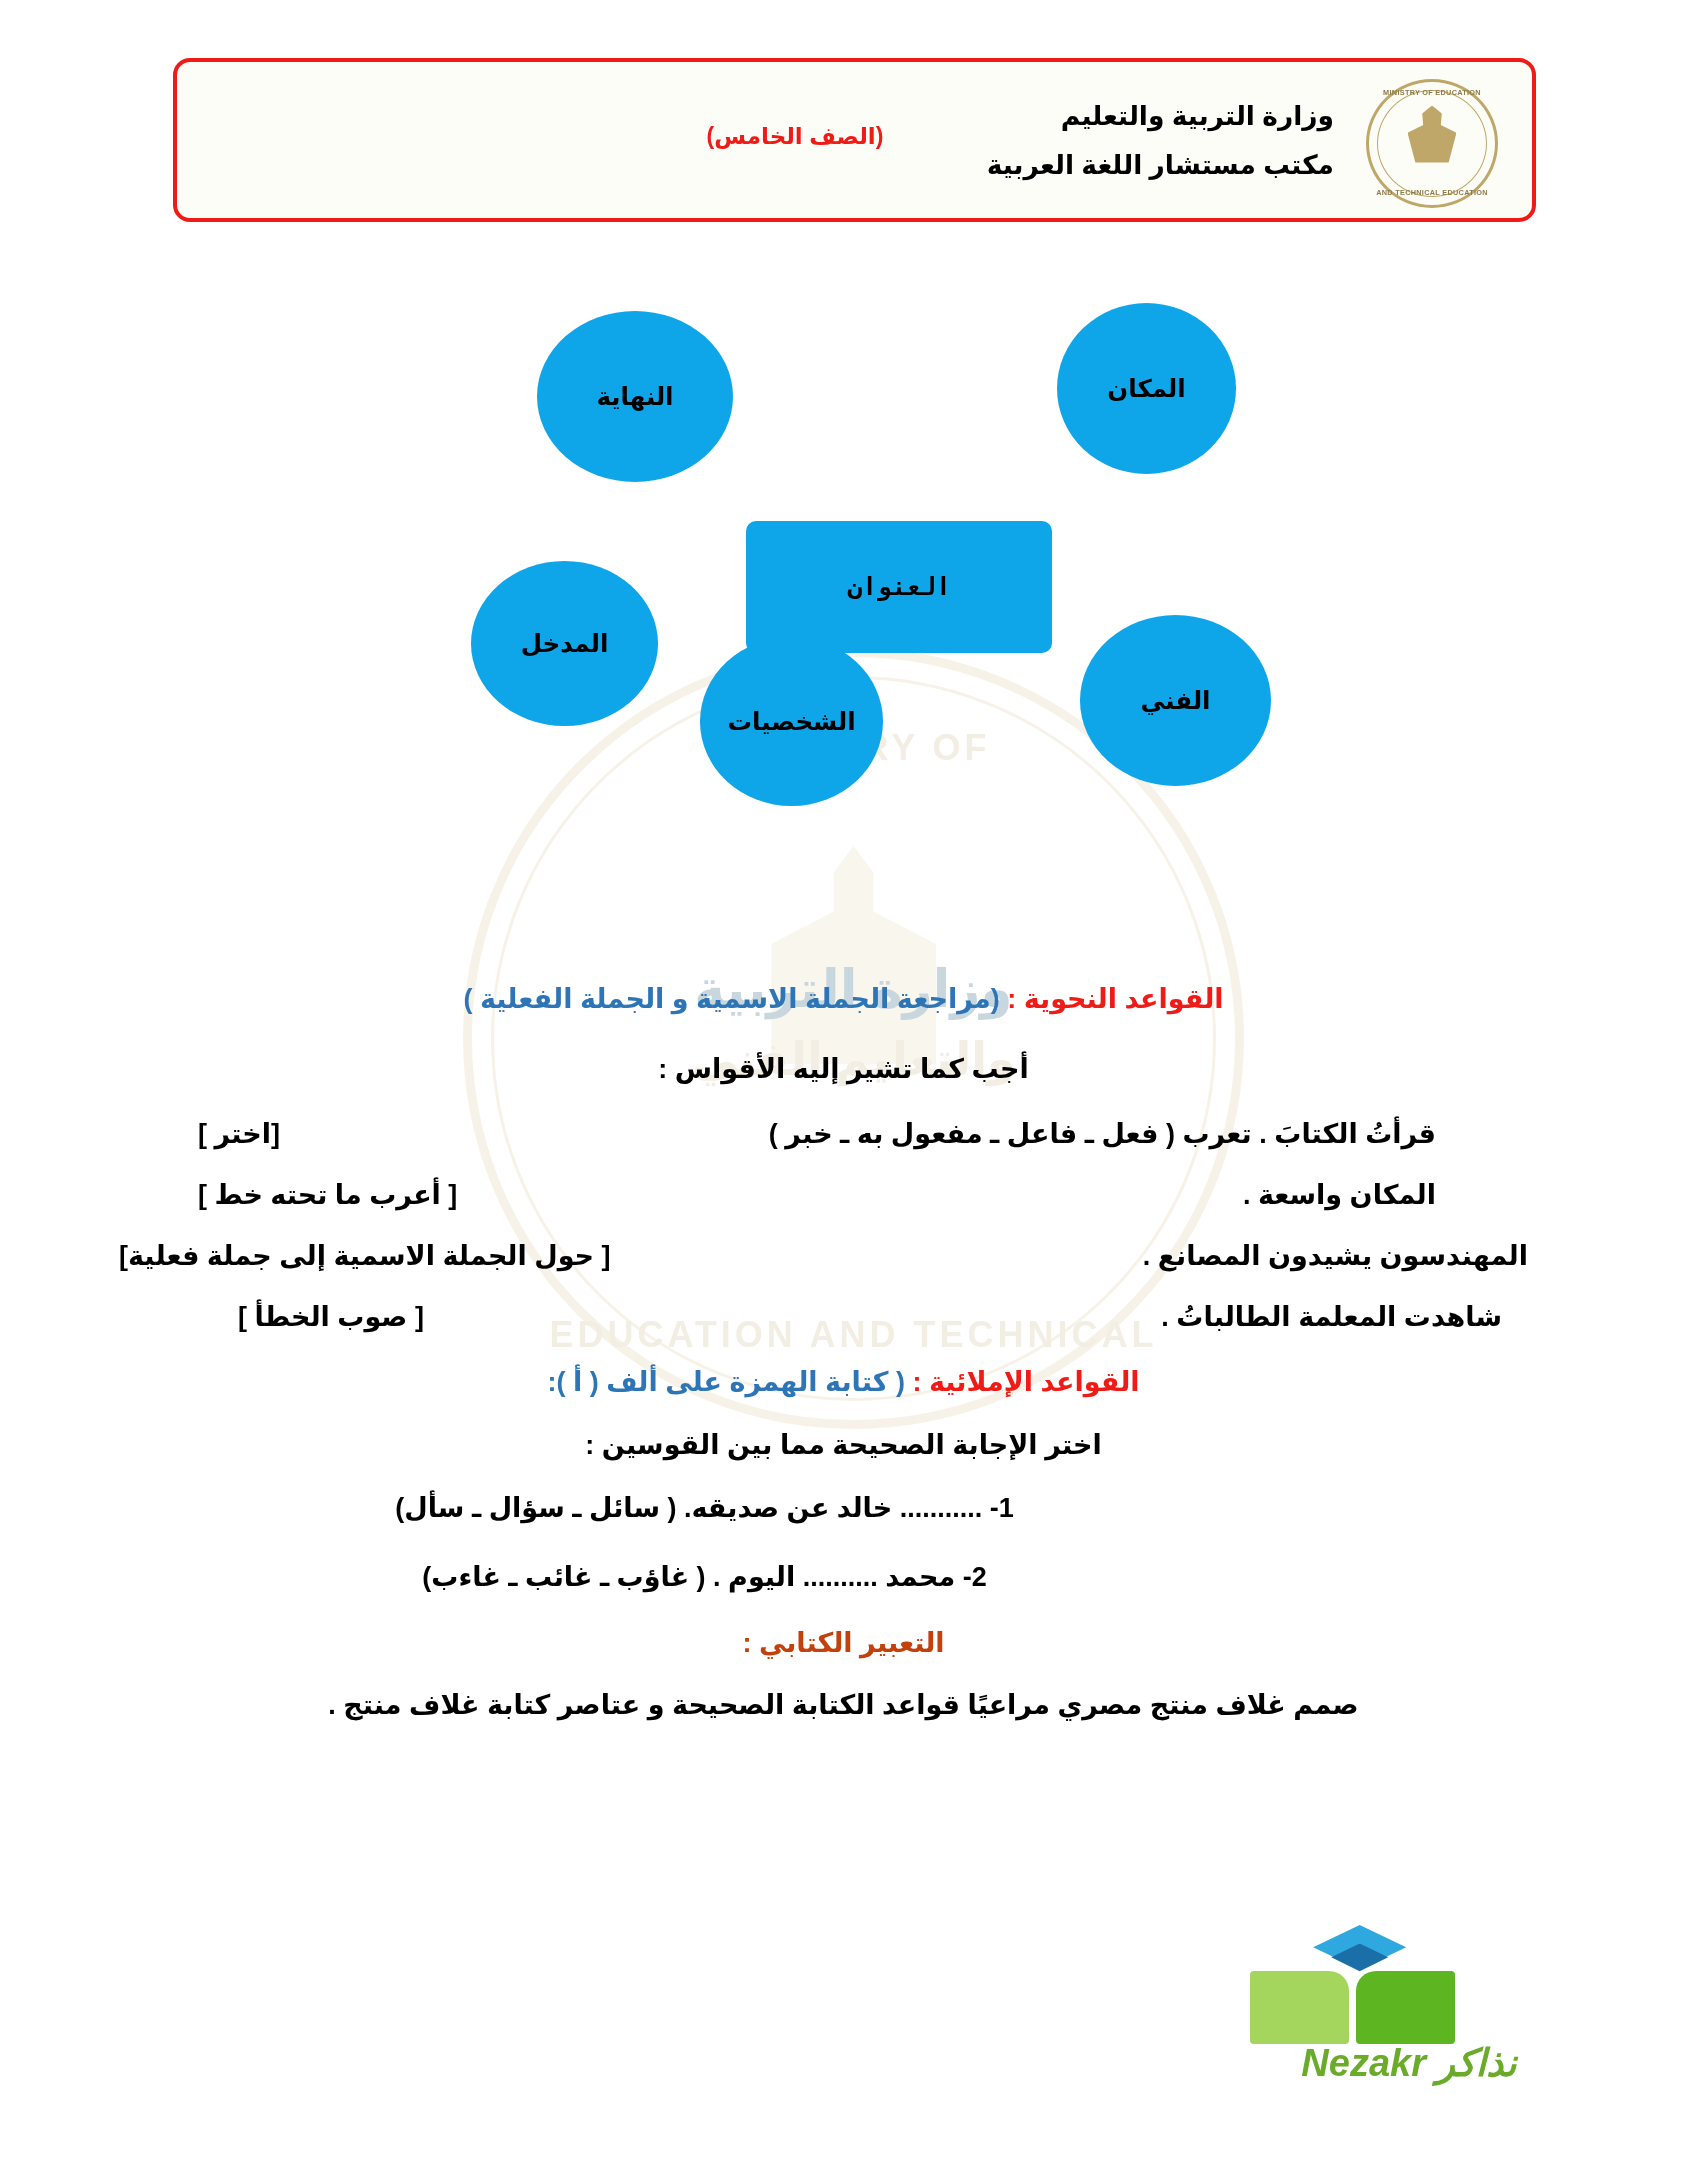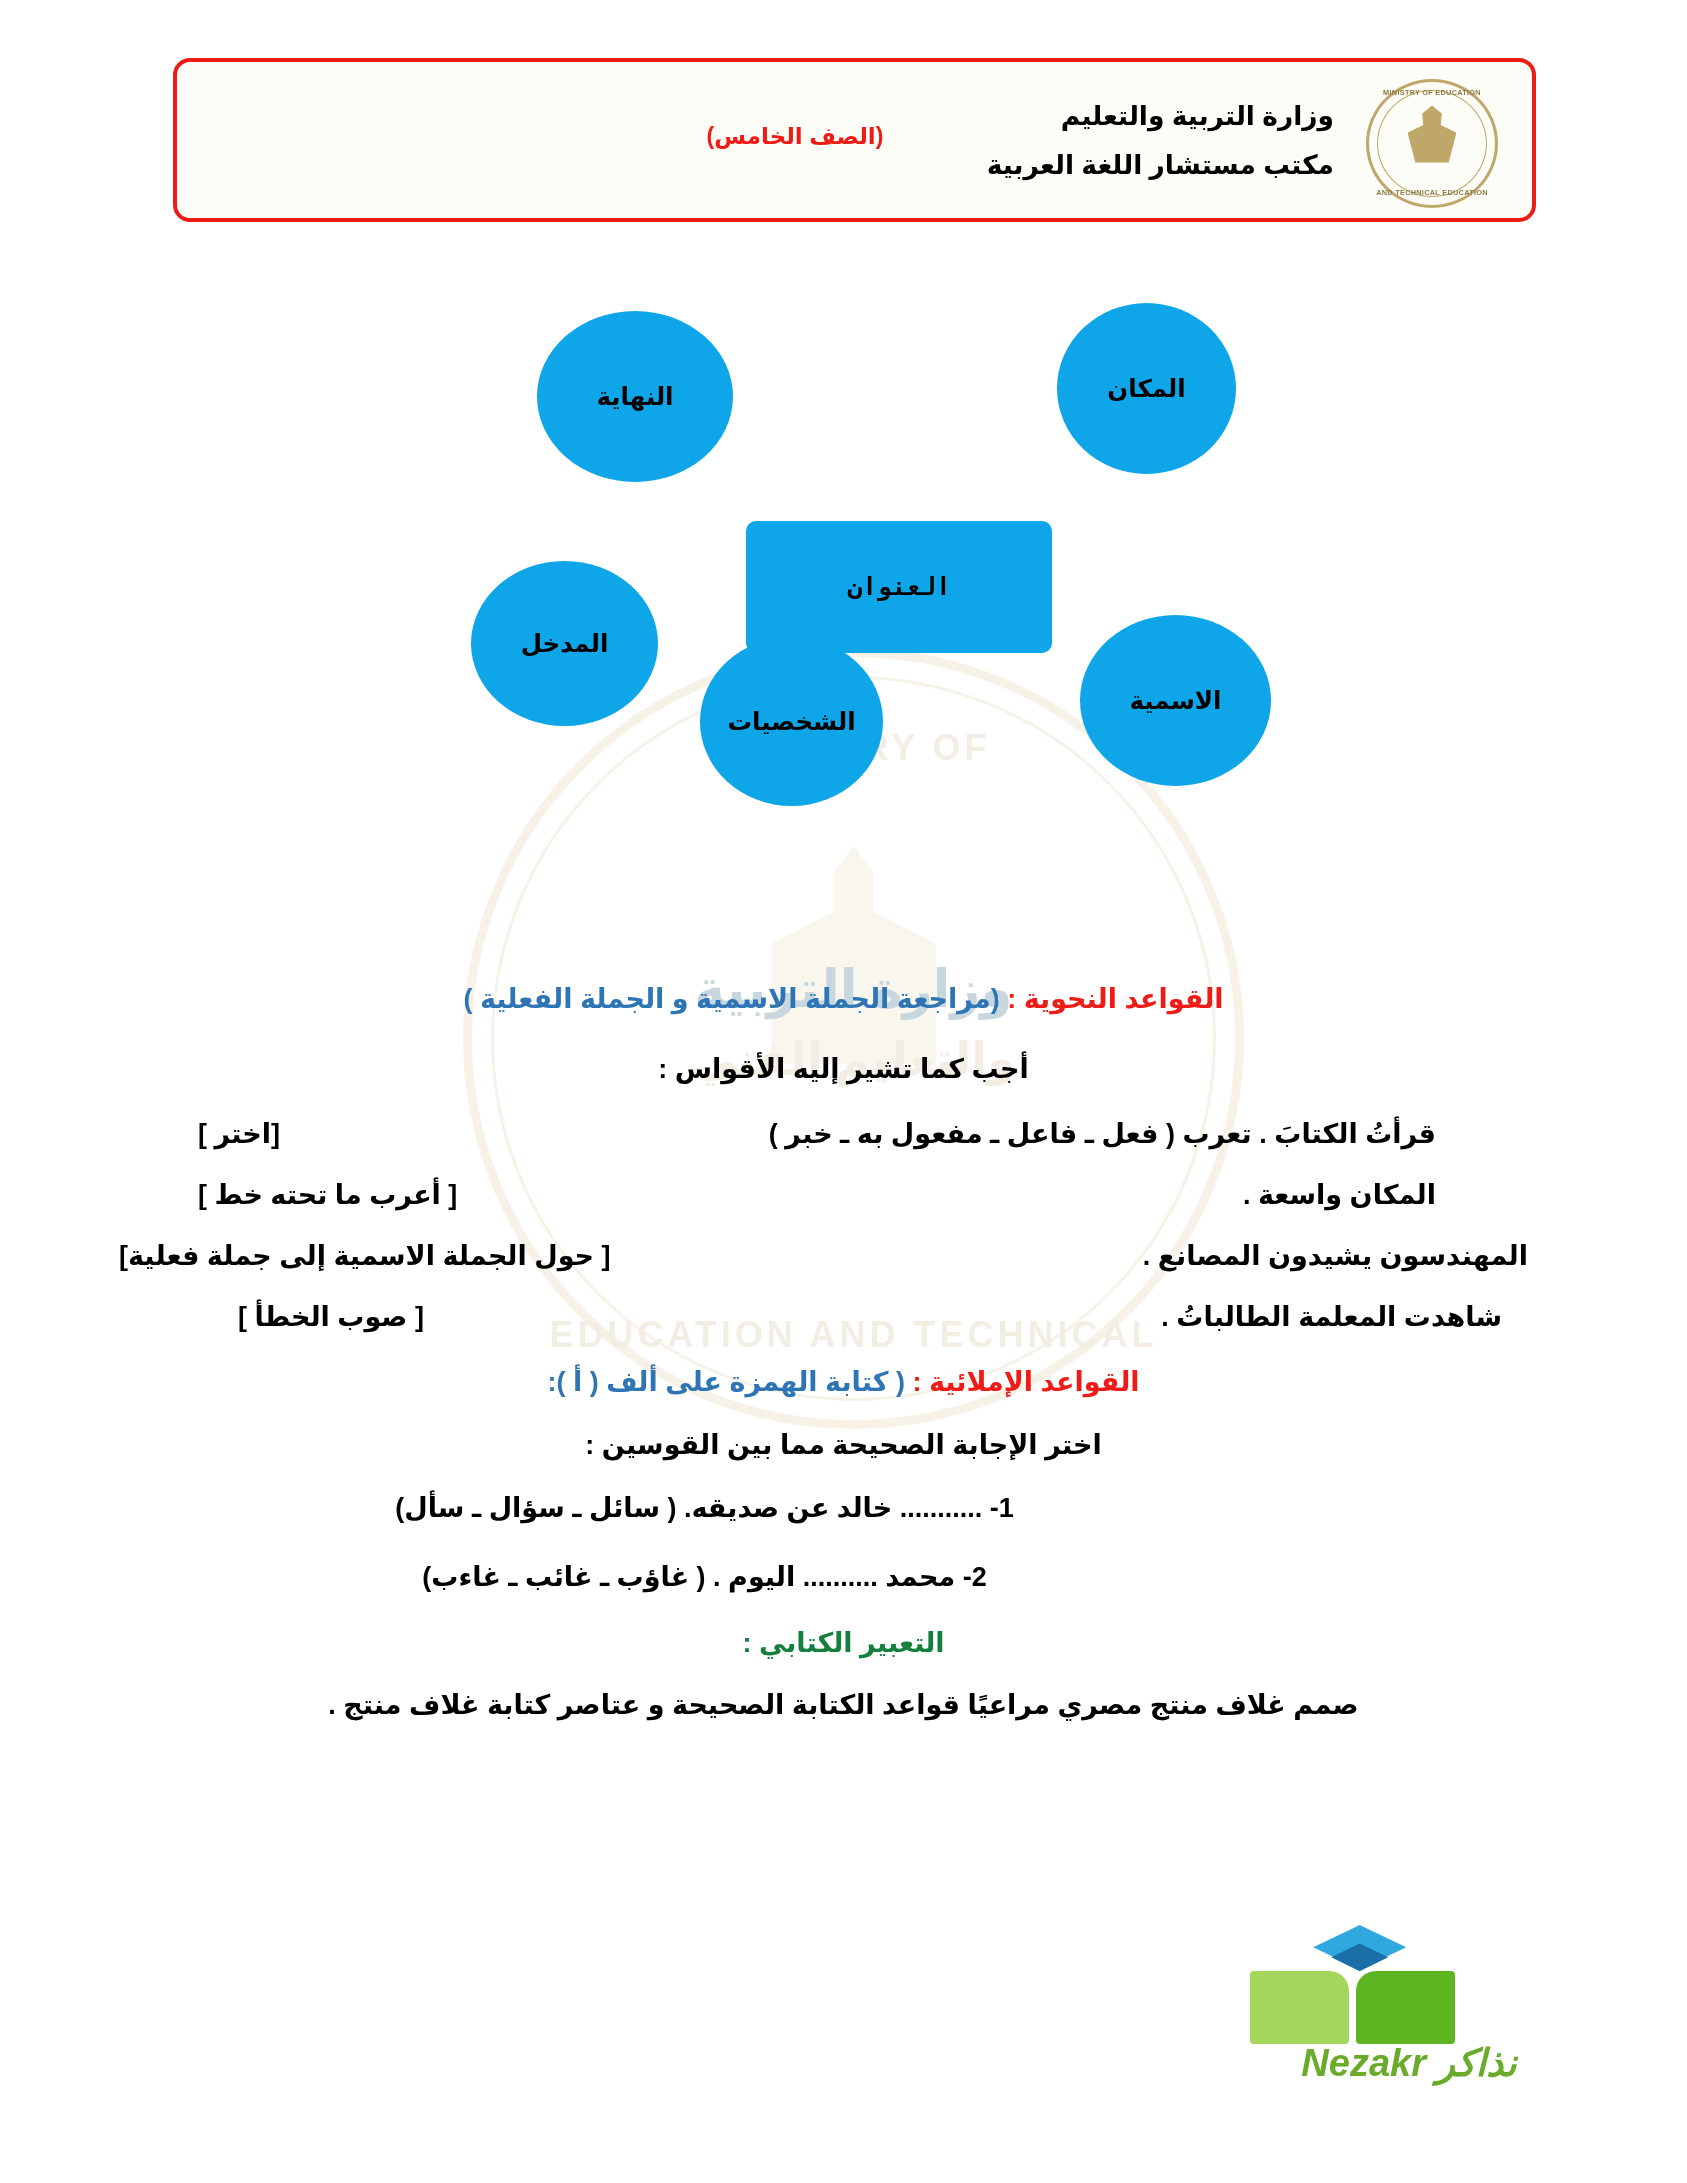--- a/index.html
+++ b/index.html
@@ -232,21 +232,21 @@
   .row-q .q-text { white-space: nowrap; }
   .row-q .q-hint { white-space: nowrap; }
 
   .blue-head {
     color: #000000;
     font-size: 27px;
     font-weight: bold;
     margin: 0 0 26.5px 0;
   }
   .red-head {
-    color: #15803d;
+    color: #c2410c;
     font-size: 27px;
     font-weight: bold;
     margin: 0 0 26.5px 0;
   }
   .indent-2 { padding-right: 278px; }
 
   
   .footer-logo {
     position: absolute;
     left: 1237px;
@@ -325,21 +325,21 @@
   <div class="header-grade">
     <span>(الصف الخامس)</span>
   </div>
 </div>
 
 <div class="diagram">
   <div class="node circle n-nehaya">النهاية</div>
   <div class="node circle n-makan">المكان</div>
   <div class="node circle n-madkhal">المدخل</div>
   <div class="node circle n-shakhsiyat">الشخصيات</div>
-  <div class="node circle n-zaman">الاسمية</div>
+  <div class="node circle n-zaman">الفني</div>
   <div class="node n-title">العنوان</div>
 </div>
 
 <div class="content">
 
   <div class="line center-line">
     <span class="heading-red">القواعد النحوية :</span>
     <span class="heading-blue-inline">(مراجعة الجملة الاسمية و الجملة الفعلية )</span>
   </div>
 

